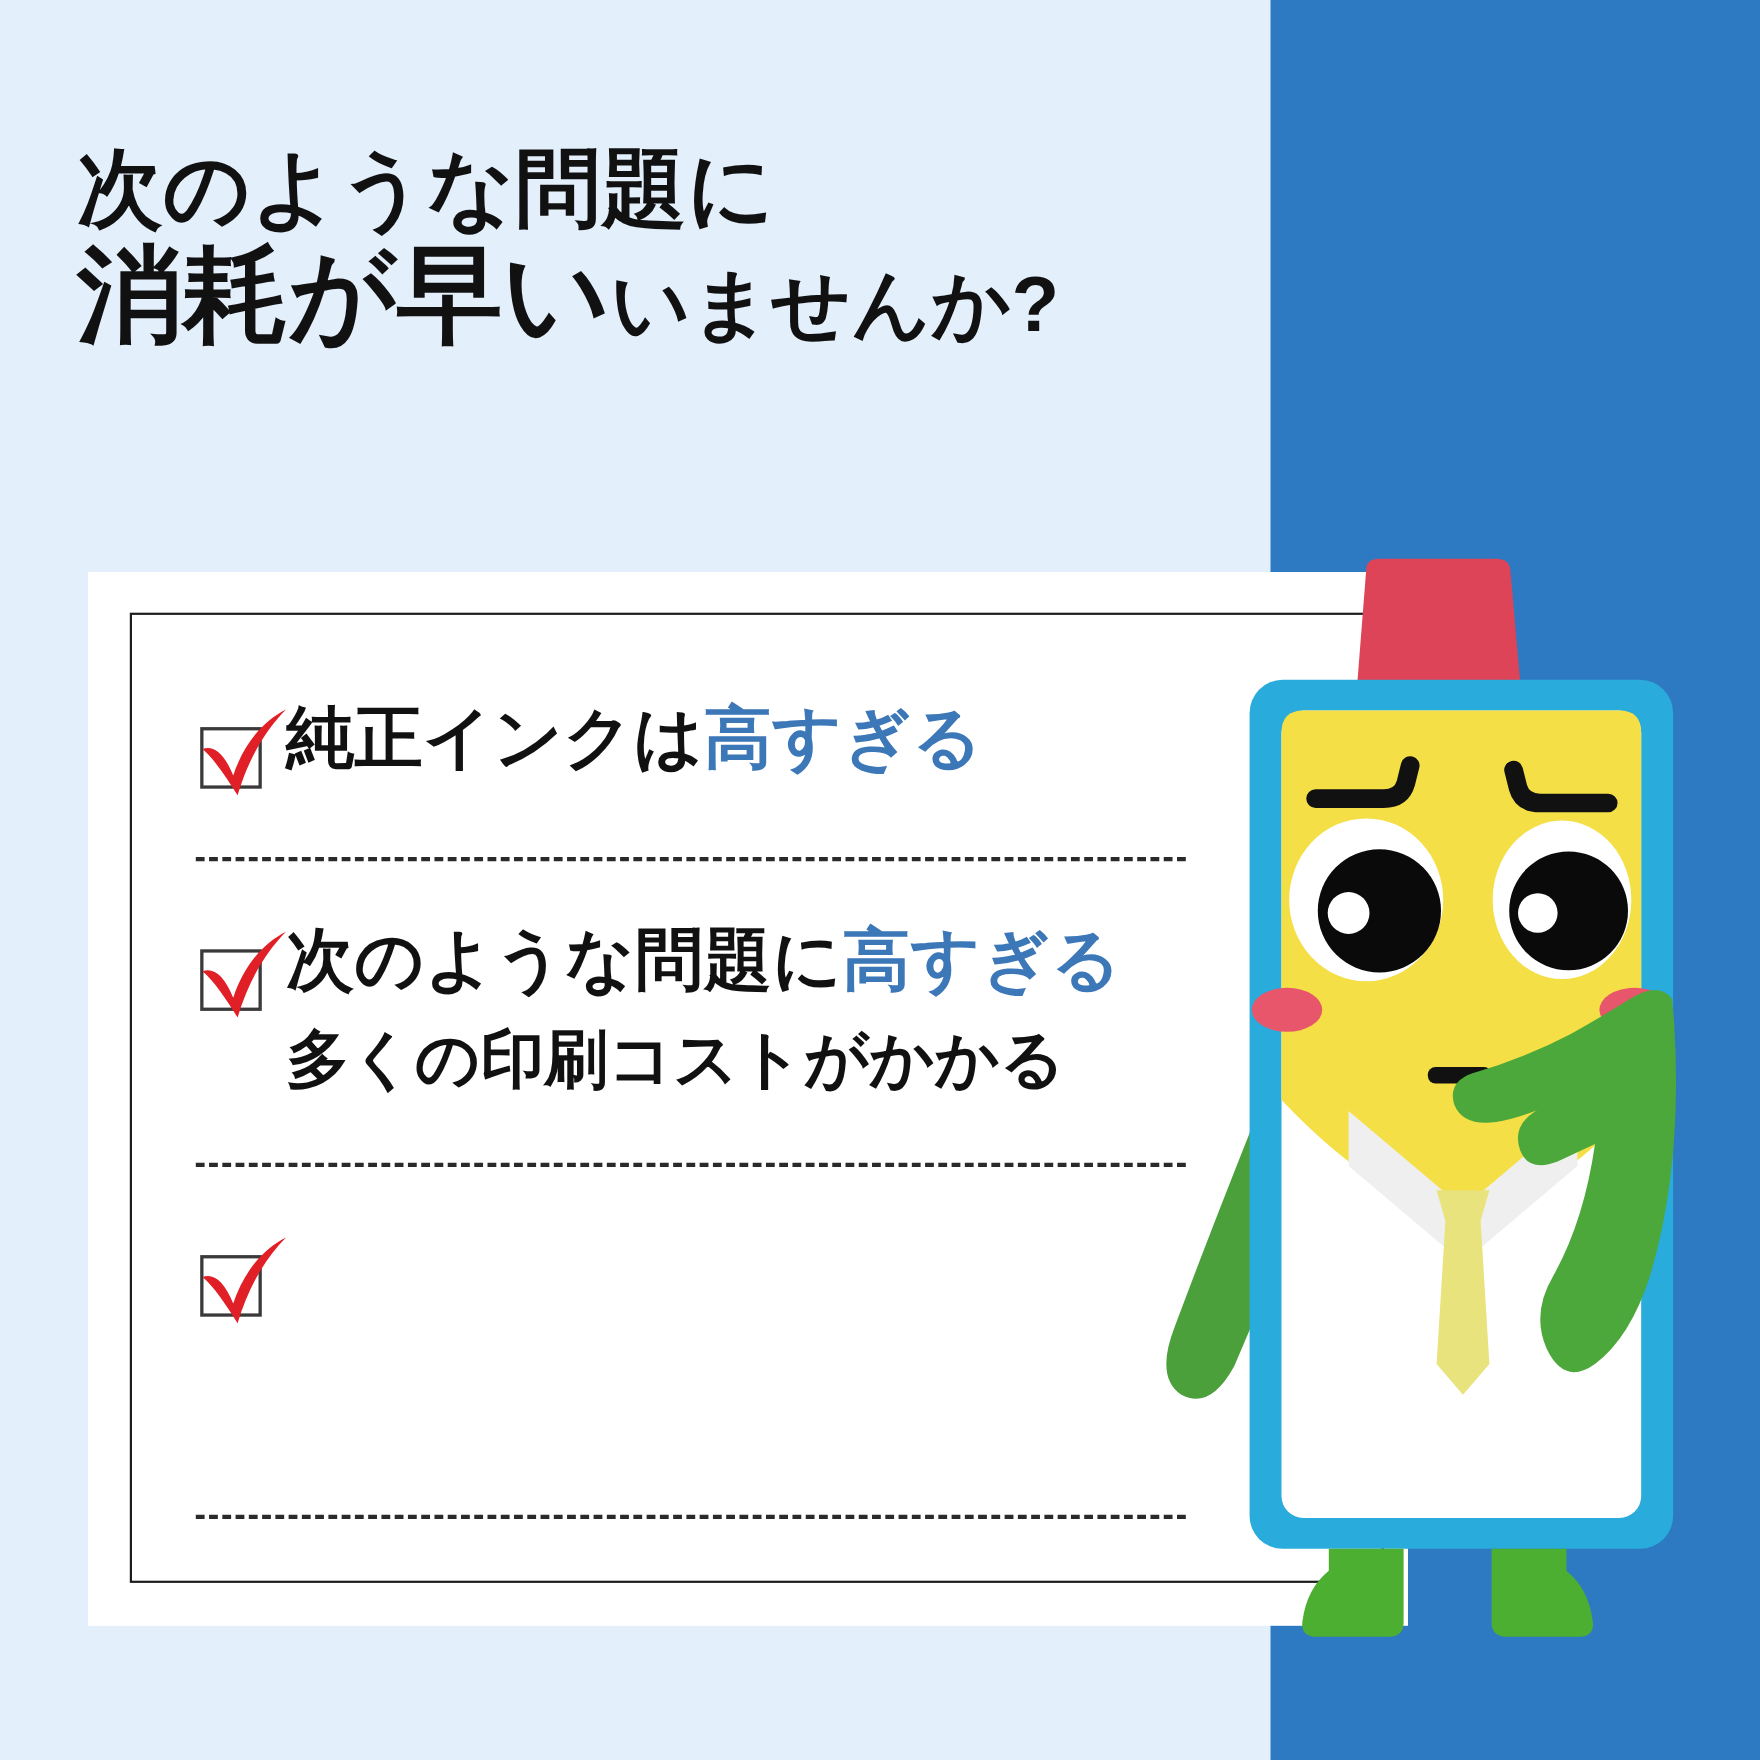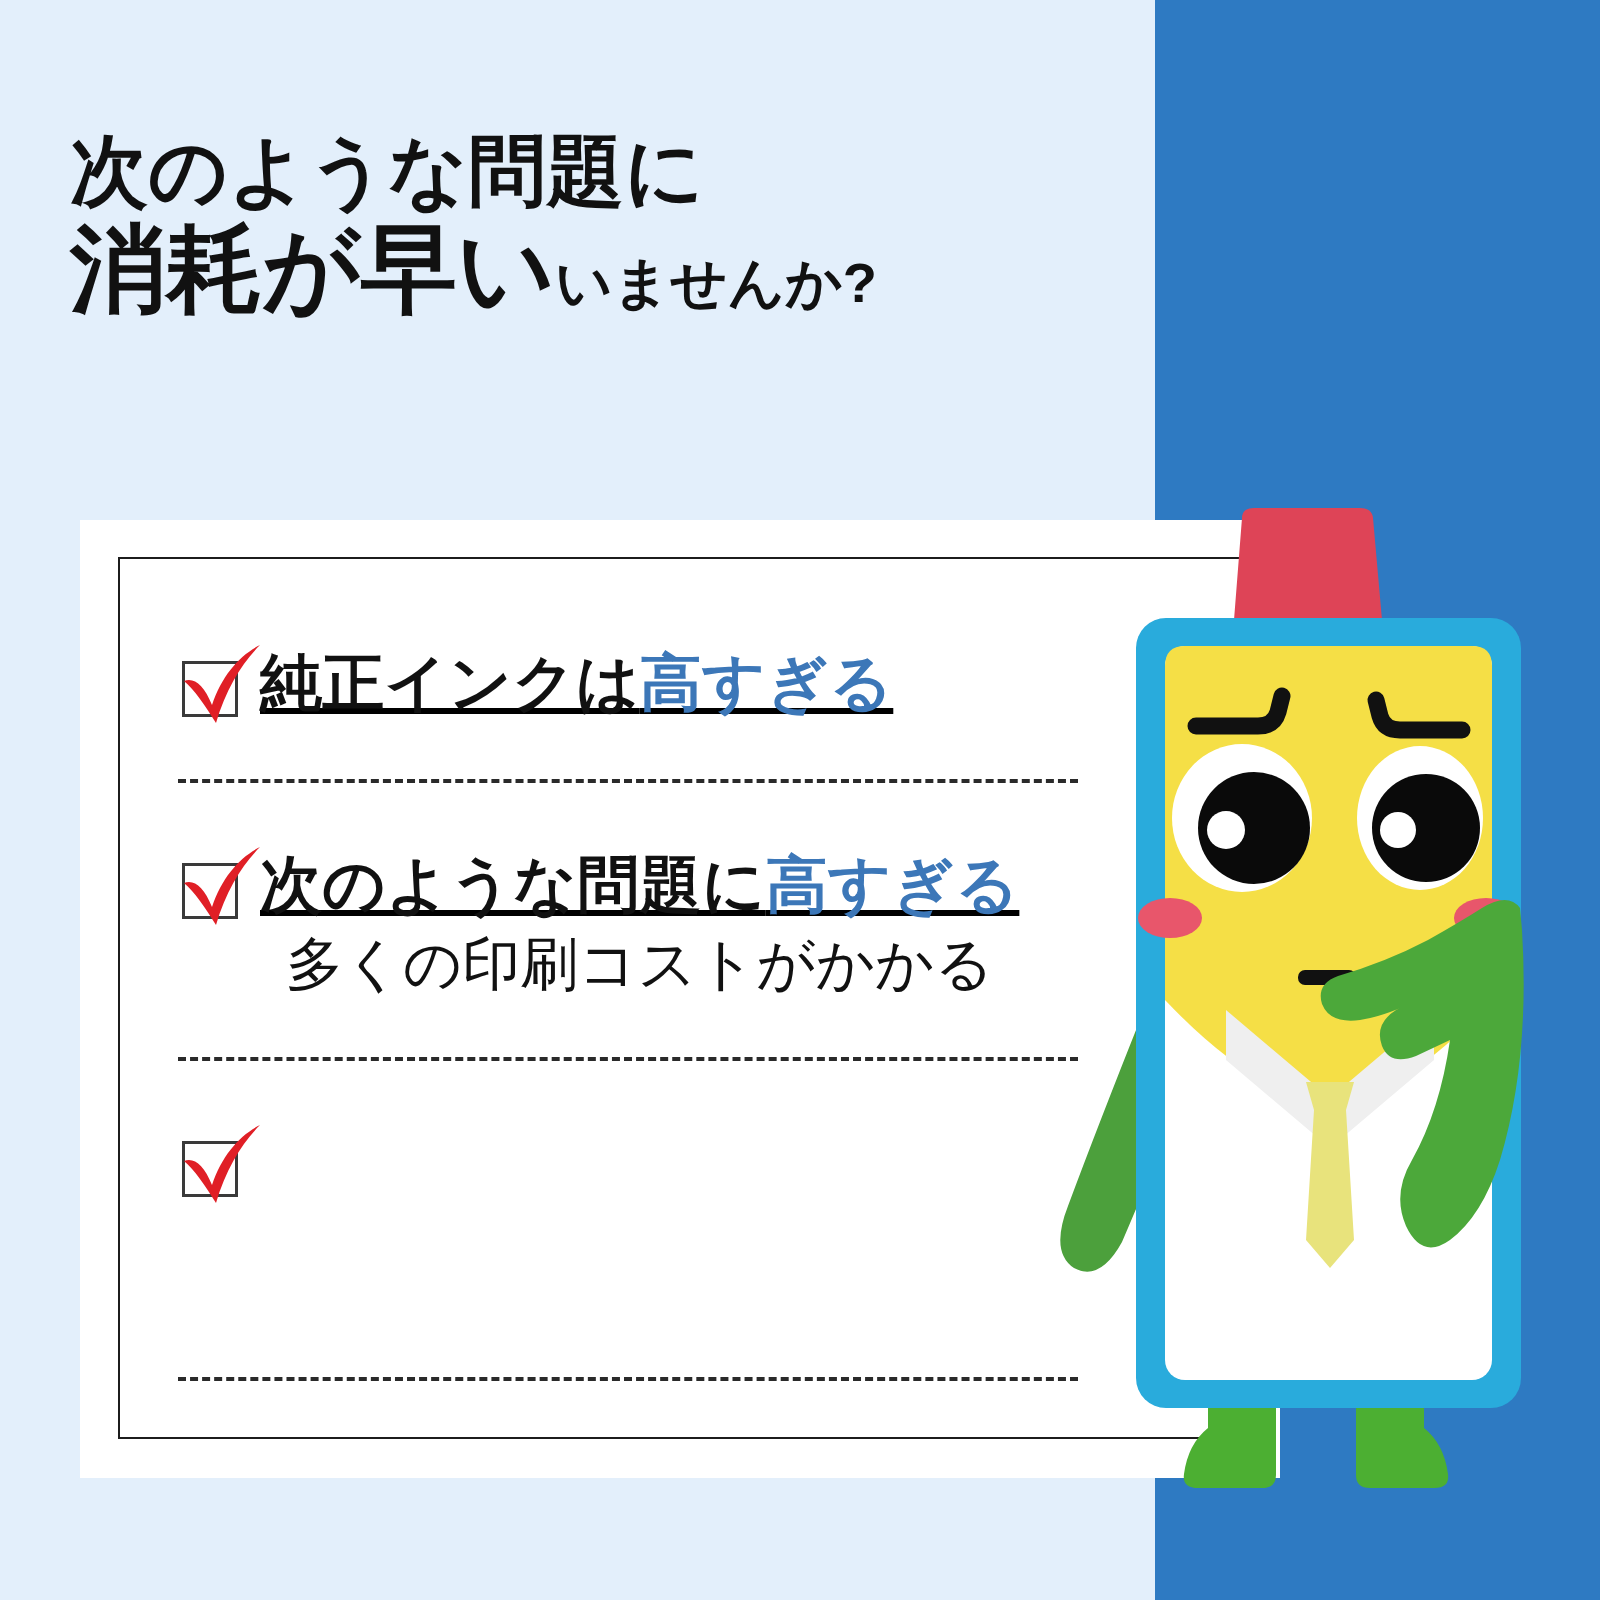--- a/index.html
+++ b/index.html
@@ -30,21 +30,21 @@
     display:block;
     font-size:78px;line-height:1.06;font-weight:bold;
     white-space:nowrap;
   }
   .headline .l2{
     display:block;
     margin-top:8px;
     white-space:nowrap;
   }
   .headline .big{font-size:96px;font-weight:bold;line-height:1.0;vertical-align:baseline;}
-  .headline .small{font-size:56px;font-weight:bold;line-height:1.0;vertical-align:baseline;}
+  .headline .small{font-size:71px;font-weight:bold;line-height:1.0;vertical-align:baseline;}
 
   
   .white-card{
     position:absolute;left:80px;top:520px;width:1200px;height:958px;
     background:#FFFFFF;
   }
   .inner-box{
     position:absolute;left:118px;top:557px;width:1140px;height:882px;
     border:2px solid #1C1C1C;
     background:#FFFFFF;
@@ -55,21 +55,21 @@
   .checklist{
     position:absolute;left:118px;top:557px;width:1040px;height:882px;
     box-sizing:border-box;
     padding:0;
   }
   .check-item{position:absolute;left:60px;}
   .item-1{top:80px;}
   .item-2{top:282px;}
   .item-3{top:560px;}
 
-  .row{display:flex;align-items:flex-end;white-space:nowrap;text-decoration:underline;}
+  .row{display:flex;align-items:flex-start;white-space:nowrap;}
 
   .checkbox{
     position:relative;
     width:66px;height:66px;
     flex:0 0 66px;
     margin-right:16px;
     margin-top:14px;
   }
   .checkbox .box{
     position:absolute;left:4px;top:10px;
@@ -83,27 +83,26 @@
   .line-text{
     font-size:62px;
     font-weight:bold;
     line-height:1.12;
     color:#111111;
     letter-spacing:0.005em;
   }
   .line-text .hl{color:#3C77B8;}
   .sub-line{
     font-size:58px;
-    font-weight:normal;
+    font-weight:bold;
     line-height:1.14;
     color:#111111;
     margin-top:12px;
     margin-left:82px;
     white-space:nowrap;
-    text-align:center;
   }
   .sub-line .hl{color:#3C77B8;}
 
   .divider{
     position:absolute;left:60px;width:900px;height:0;
     border-top:4px dashed #2A2A2A;
   }
   .div-1{top:222px;}
   .div-2{top:500px;}
   .div-3{top:820px;}

